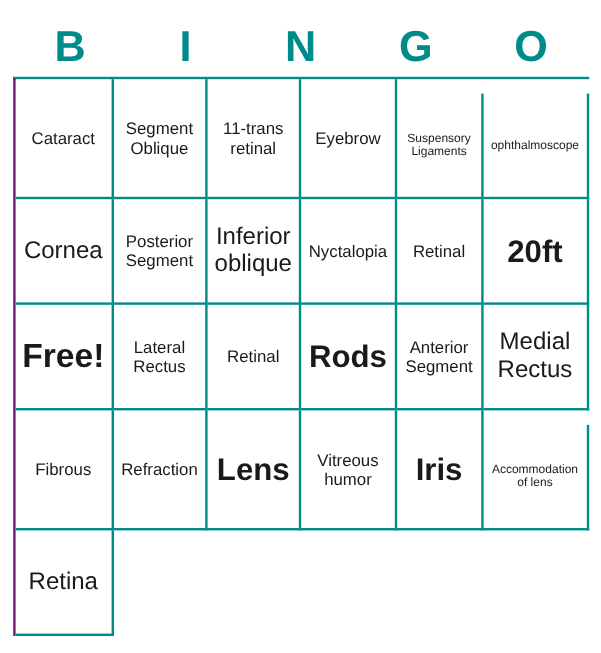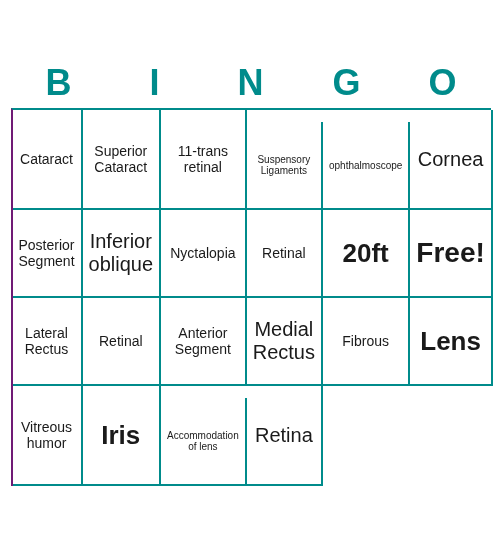--- a/index.html
+++ b/index.html
@@ -86,39 +86,42 @@
   <div class="bingo-header">
     <div class="bingo-letter">B</div>
     <div class="bingo-letter">I</div>
     <div class="bingo-letter">N</div>
     <div class="bingo-letter">G</div>
     <div class="bingo-letter">O</div>
   </div>
   <div class="bingo-grid">
 
     <div class="bingo-cell">Cataract</div>
-    <div class="bingo-cell">Superior Cataract</div>
+    <div class="bingo-cell">Segment Oblique</div>
     <div class="bingo-cell">11-trans retinal</div>
+    <div class="bingo-cell">Eyebrow</div>
     <div class="bingo-cell small-text">Suspensory Ligaments</div>
 
     <div class="bingo-cell small-text">ophthalmoscope</div>
     <div class="bingo-cell medium-text">Cornea</div>
     <div class="bingo-cell">Posterior Segment</div>
     <div class="bingo-cell medium-text">Inferior oblique</div>
     <div class="bingo-cell">Nyctalopia</div>
 
     <div class="bingo-cell">Retinal</div>
     <div class="bingo-cell large-text">20ft</div>
     <div class="bingo-cell free">Free!</div>
     <div class="bingo-cell">Lateral Rectus</div>
     <div class="bingo-cell">Retinal</div>
 
+    <div class="bingo-cell large-text">Rods</div>
     <div class="bingo-cell">Anterior Segment</div>
     <div class="bingo-cell medium-text">Medial Rectus</div>
     <div class="bingo-cell">Fibrous</div>
+    <div class="bingo-cell">Refraction</div>
 
     <div class="bingo-cell large-text">Lens</div>
     <div class="bingo-cell">Vitreous humor</div>
     <div class="bingo-cell large-text">Iris</div>
     <div class="bingo-cell small-text">Accommodation of lens</div>
     <div class="bingo-cell medium-text">Retina</div>
   </div>
 </div>
 
 </body></html>

